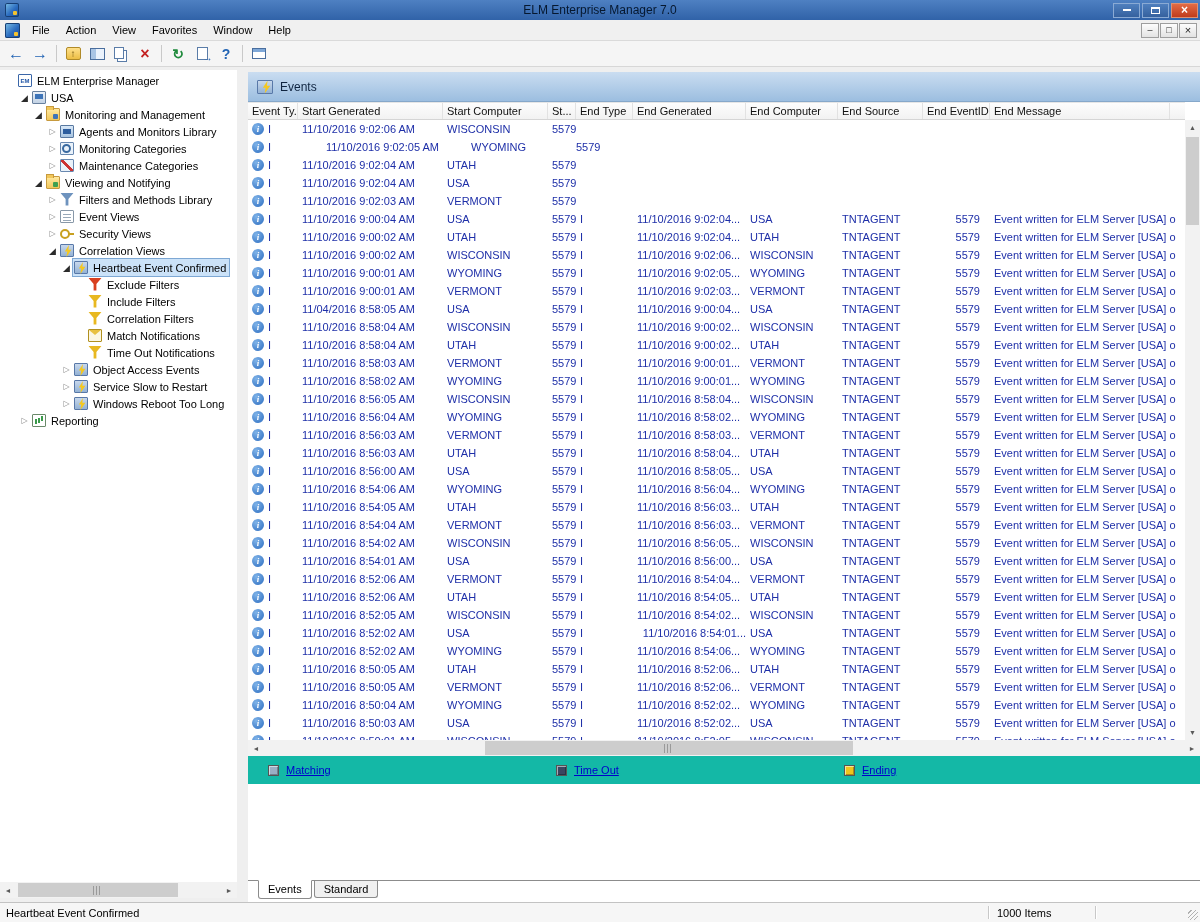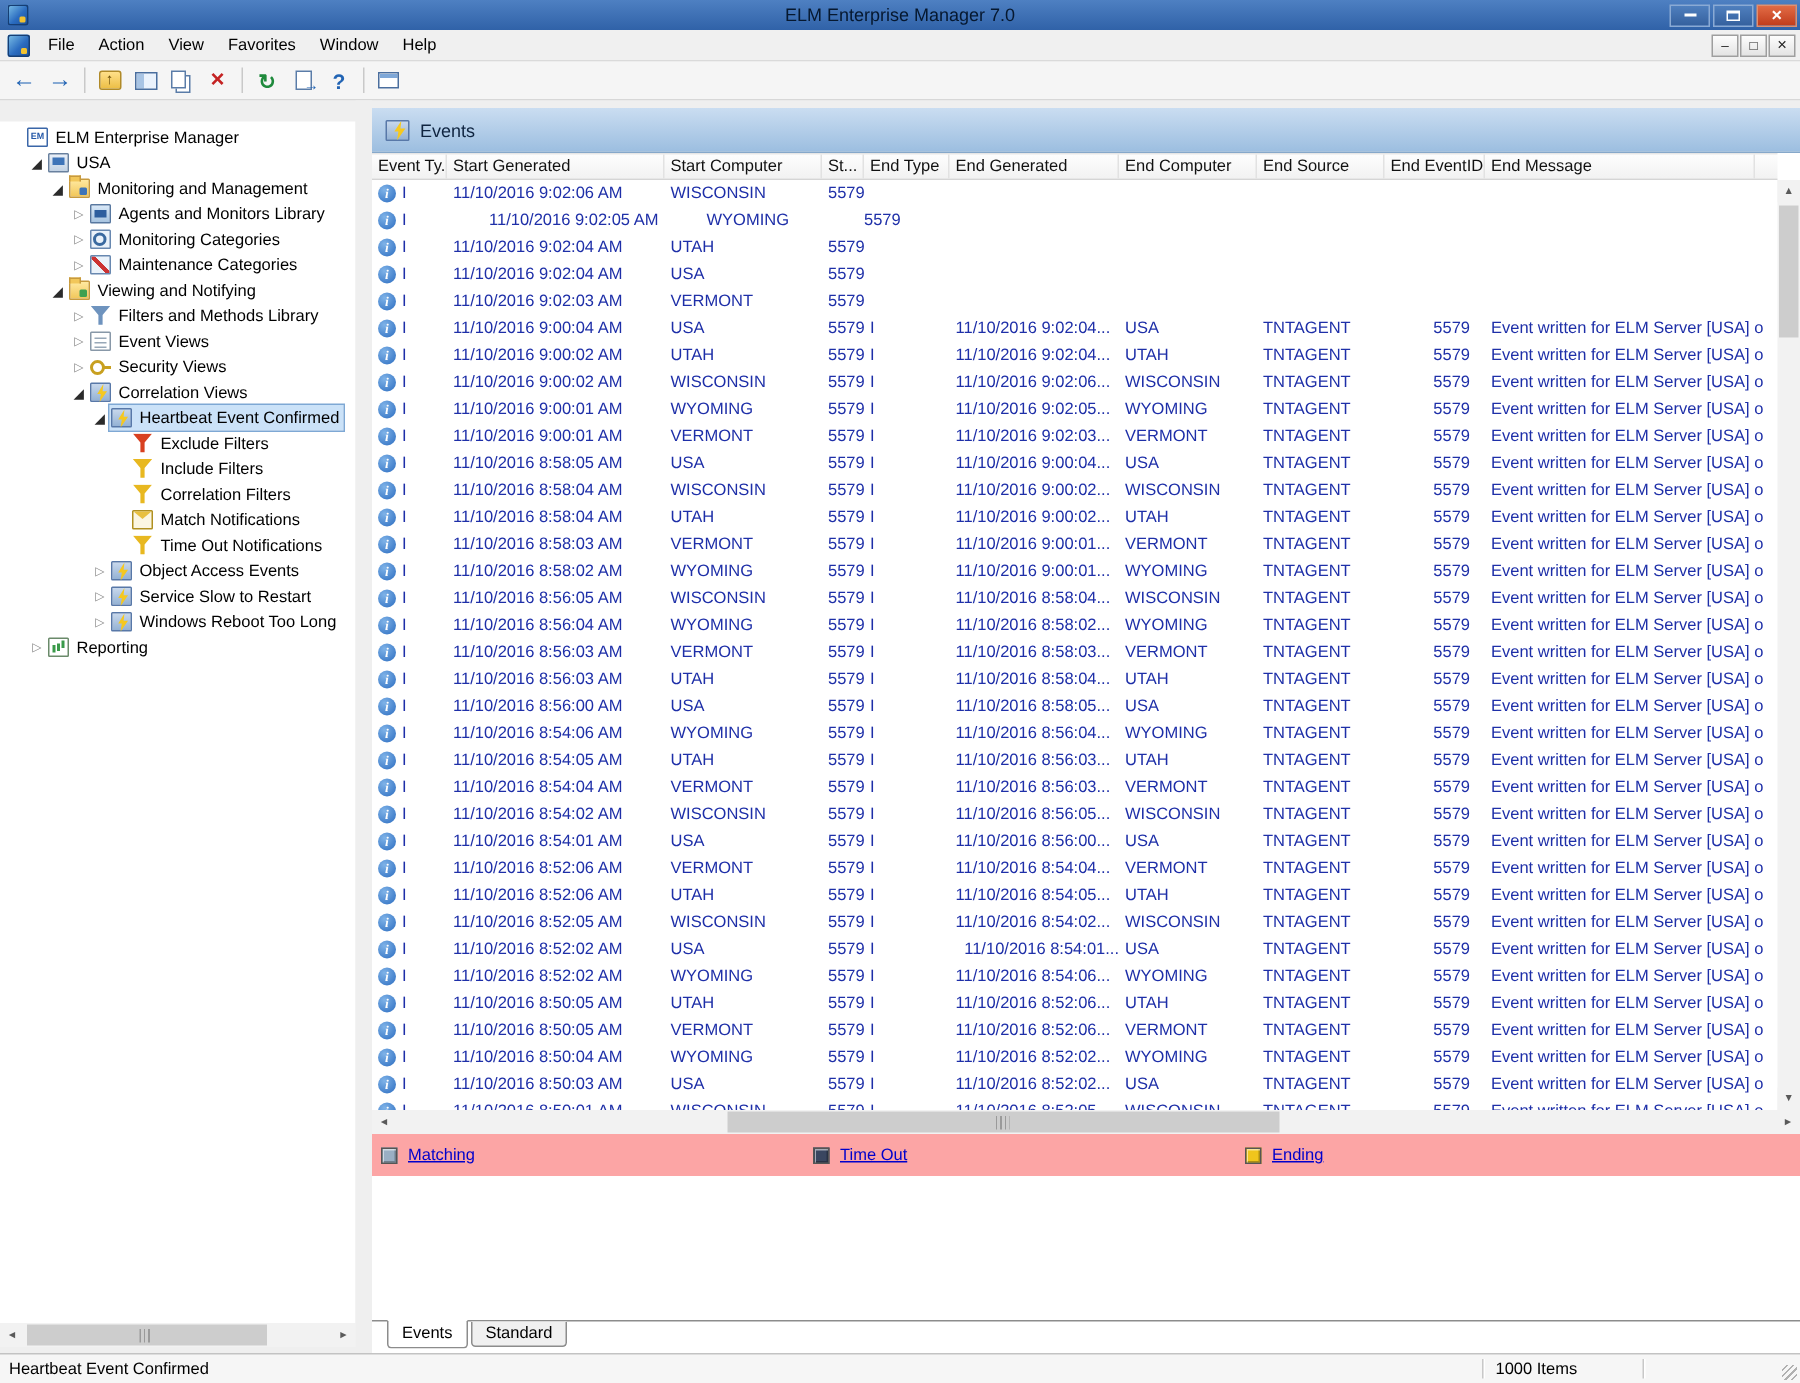--- a/index.html
+++ b/index.html
@@ -52,21 +52,21 @@
     box-shadow:3px 3px 0 -1px #fff, 3px 3px 0 0 #5A7CA8; }
   .tbi-delete { color:#C42222; font-size:16px; font-weight:bold; line-height:1; }
   .tbi-refresh { color:#1F8A3C; font-size:14px; font-weight:bold; line-height:1; }
   .tbi-export-list { width:11px; height:13px; background:#fff; border:1px solid #5A7CA8; position:relative; }
   .tbi-export-list::after { content:"→"; position:absolute; right:-6px; bottom:-4px; color:#2264B4; font-size:10px; font-weight:bold; }
   .tbi-help { color:#2264B4; font-size:14px; font-weight:bold; }
   .tbi-new-window { width:14px; height:11px; border:1px solid #4A6E9E; background:#fff; box-shadow:inset 0 3px 0 #7FA8D8; }
 
   
   .main { position:absolute; top:67px; left:0; right:0; bottom:20px; background:#EFEFEF; }
-  .tree-panel { position:absolute; left:0; top:14px; width:237px; bottom:4px; background:#fff; }
+  .tree-panel { position:absolute; left:0; top:3px; width:237px; bottom:4px; background:#fff; }
   .tree { position:absolute; top:2px; left:0; right:0; bottom:16px; overflow:hidden; }
   .splitter { position:absolute; left:237px; top:0; width:11px; bottom:0; background:#EFEFEF; }
   .content { position:absolute; left:248px; top:5px; right:0; bottom:0; background:#fff; display:flex; flex-direction:column; }
 
   
   .tree-row { height:17px; display:flex; align-items:center; white-space:nowrap; cursor:default; }
   .arrow { width:13px; flex:none; text-align:center; font-size:8px; color:#8A8A8A; }
   .arrow.exp { color:#2B2B2B; font-size:9px; }
   .tlabel { display:flex; align-items:center; height:17px; padding-right:3px; }
   .tree-row.selected .tlabel { background:#CBE2F8; outline:1px solid #7EA8D4; }
@@ -149,21 +149,21 @@
   .hsb .sb-btn { height:16px; width:16px; }
   .hsb .sb-track { height:16px; }
   .hsb .sb-thumb { top:1px; bottom:1px; display:flex; align-items:center; justify-content:center; }
   .lv-hsb { position:absolute; left:0; right:0; bottom:0; }
   .lv-hsb .sb-thumb { left:24%; width:40%; }
   .tree-hsb { position:absolute; left:0; right:0; bottom:0; }
   .tree-hsb .sb-thumb { left:2px; width:78%; }
   .grip { width:9px; height:9px; background:repeating-linear-gradient(90deg,#9A9A9A 0 1px,transparent 1px 3px); }
 
   
-  .legend { height:28px; flex:none; display:flex; align-items:center; padding-left:6px; background:#fca5a5; }
+  .legend { height:28px; flex:none; display:flex; align-items:center; padding-left:20px; background:#14b8a6; }
   .leg-item { width:288px; display:flex; align-items:center; gap:7px; }
   .cube { width:11px; height:11px; flex:none; border:1px solid #555;
     box-shadow: inset 1px 1px 0 rgba(255,255,255,.55), inset -1px -1px 0 rgba(0,0,0,.28); }
   .leg-link { color:#0000CC; text-decoration:underline; cursor:pointer; }
 
   .filler { flex:1; background:#fff; }
 
   
   .tabbar { height:22px; flex:none; border-top:1px solid #8C8C8C; background:#fff; display:flex; padding-left:10px; }
   .tab { height:17px; line-height:15px; padding:1px 9px; border:1px solid #8C8C8C; border-top:none;
@@ -588,21 +588,21 @@
             <div class="lc" style="width: 92px;">VERMONT</div>
             <div class="lc" style="width: 85px;">TNTAGENT</div>
             <div class="lc num" style="width: 67px;">5579</div>
             <div class="lc" style="width: 180px; flex: 1 1 0%;">Event written for ELM Server [USA] o</div>
           </div>
           <div class="lrow">
             <div class="lc c0" style="width: 50px;">
               <span class="info-ic">i</span>
               <span class="tletter">I</span>
             </div>
-            <div class="lc" style="width: 145px;">11/10/2016 8:58:05 AM</div>
+            <div class="lc" style="width: 145px;">11/04/2016 8:58:05 AM</div>
             <div class="lc" style="width: 105px;">USA</div>
             <div class="lc" style="width: 28px;">5579</div>
             <div class="lc" style="width: 57px;">I</div>
             <div class="lc" style="width: 113px;">11/10/2016 9:00:04...</div>
             <div class="lc" style="width: 92px;">USA</div>
             <div class="lc" style="width: 85px;">TNTAGENT</div>
             <div class="lc num" style="width: 67px;">5579</div>
             <div class="lc" style="width: 180px; flex: 1 1 0%;">Event written for ELM Server [USA] o</div>
           </div>
           <div class="lrow">

